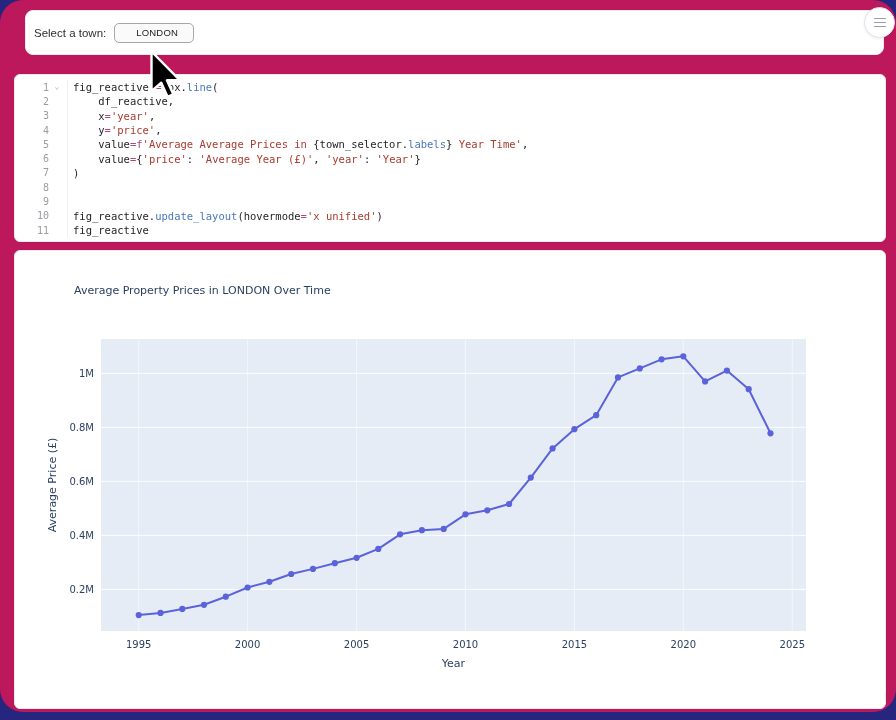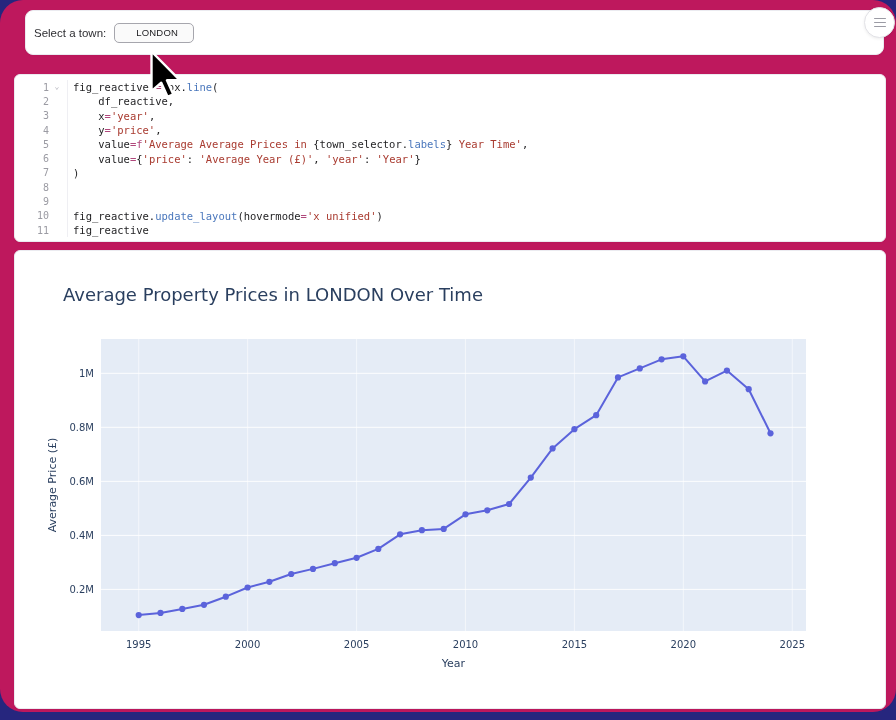--- a/index.html
+++ b/index.html
@@ -41,21 +41,21 @@
   .gutter{display:flex;align-items:center;flex-shrink:0;width:52px;align-self:stretch;border-right:1px solid #efeff3;}
   .ln{width:34px;text-align:right;color:#9b9ba3;font-size:10px;}
   .fold{width:16px;text-align:center;color:#b3b3bc;font-size:8px;line-height:1;}
   .src{margin:0;padding:0 0 0 5px;white-space:pre;font:inherit;color:#1e1e20;}
   .tok-t{color:#1e1e20;margin-top:11px;}
   .tok-o{color:#b0487c;}
   .tok-s{color:#a93b30;}
   .tok-f{color:#4a77bc;}
   
   .card-chart{left:14px;top:250px;right:10px;height:457px;border-radius:6px;}
-  .chart-title{position:absolute;left:48px;top:33px;font-family:"DejaVu Sans",sans-serif;font-size:18px;color:#2a3f5f;}
+  .chart-title{position:absolute;left:59px;top:33px;font-family:"DejaVu Sans",sans-serif;font-size:11px;color:#2a3f5f;}
   .chart-svg{position:absolute;left:0;top:0;}
   .chart-svg text{font-family:"DejaVu Sans",sans-serif;fill:#2a3f5f;}
   
   .cursor{position:absolute;left:149px;top:50px;z-index:30;pointer-events:none;}
 </style>
 </head>
 <body>
 
 <div class="frame">
 

